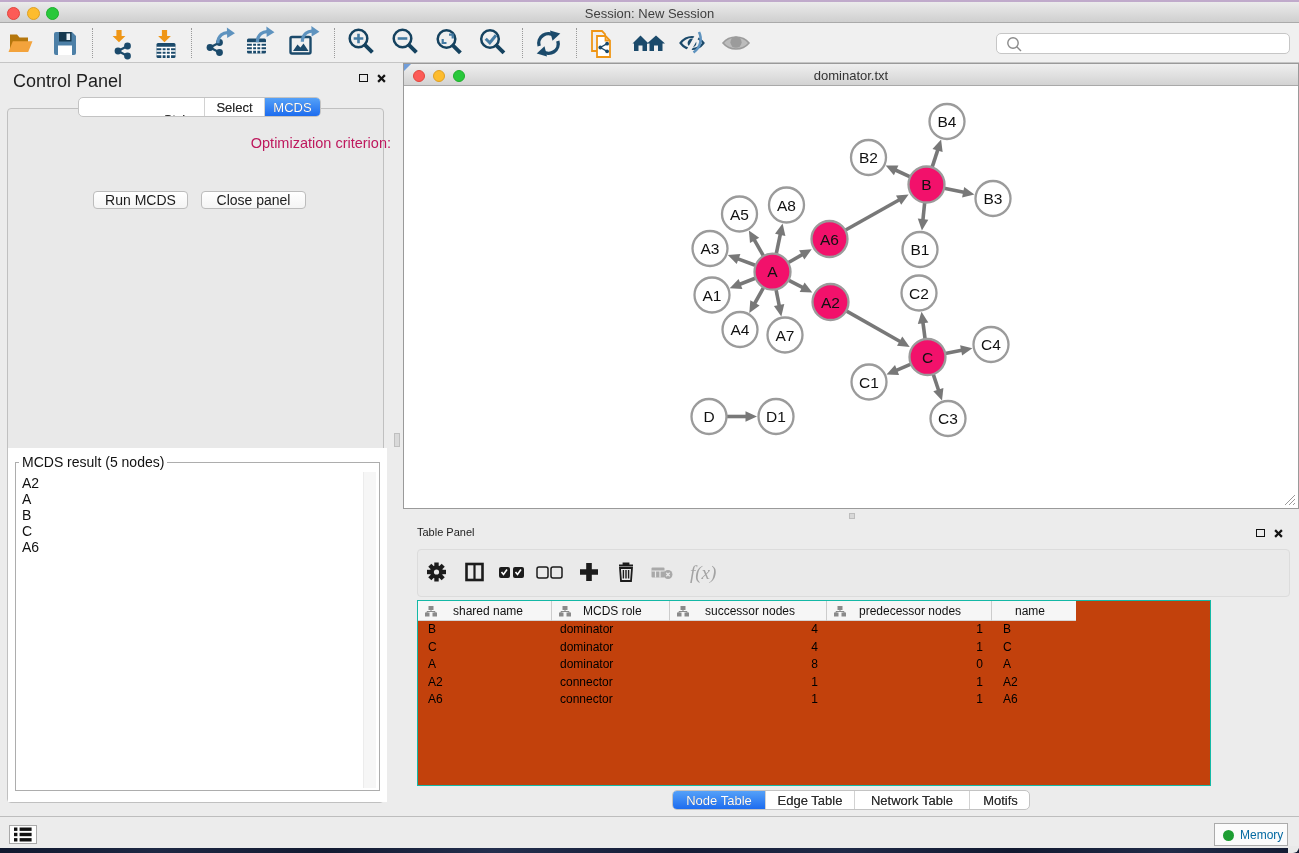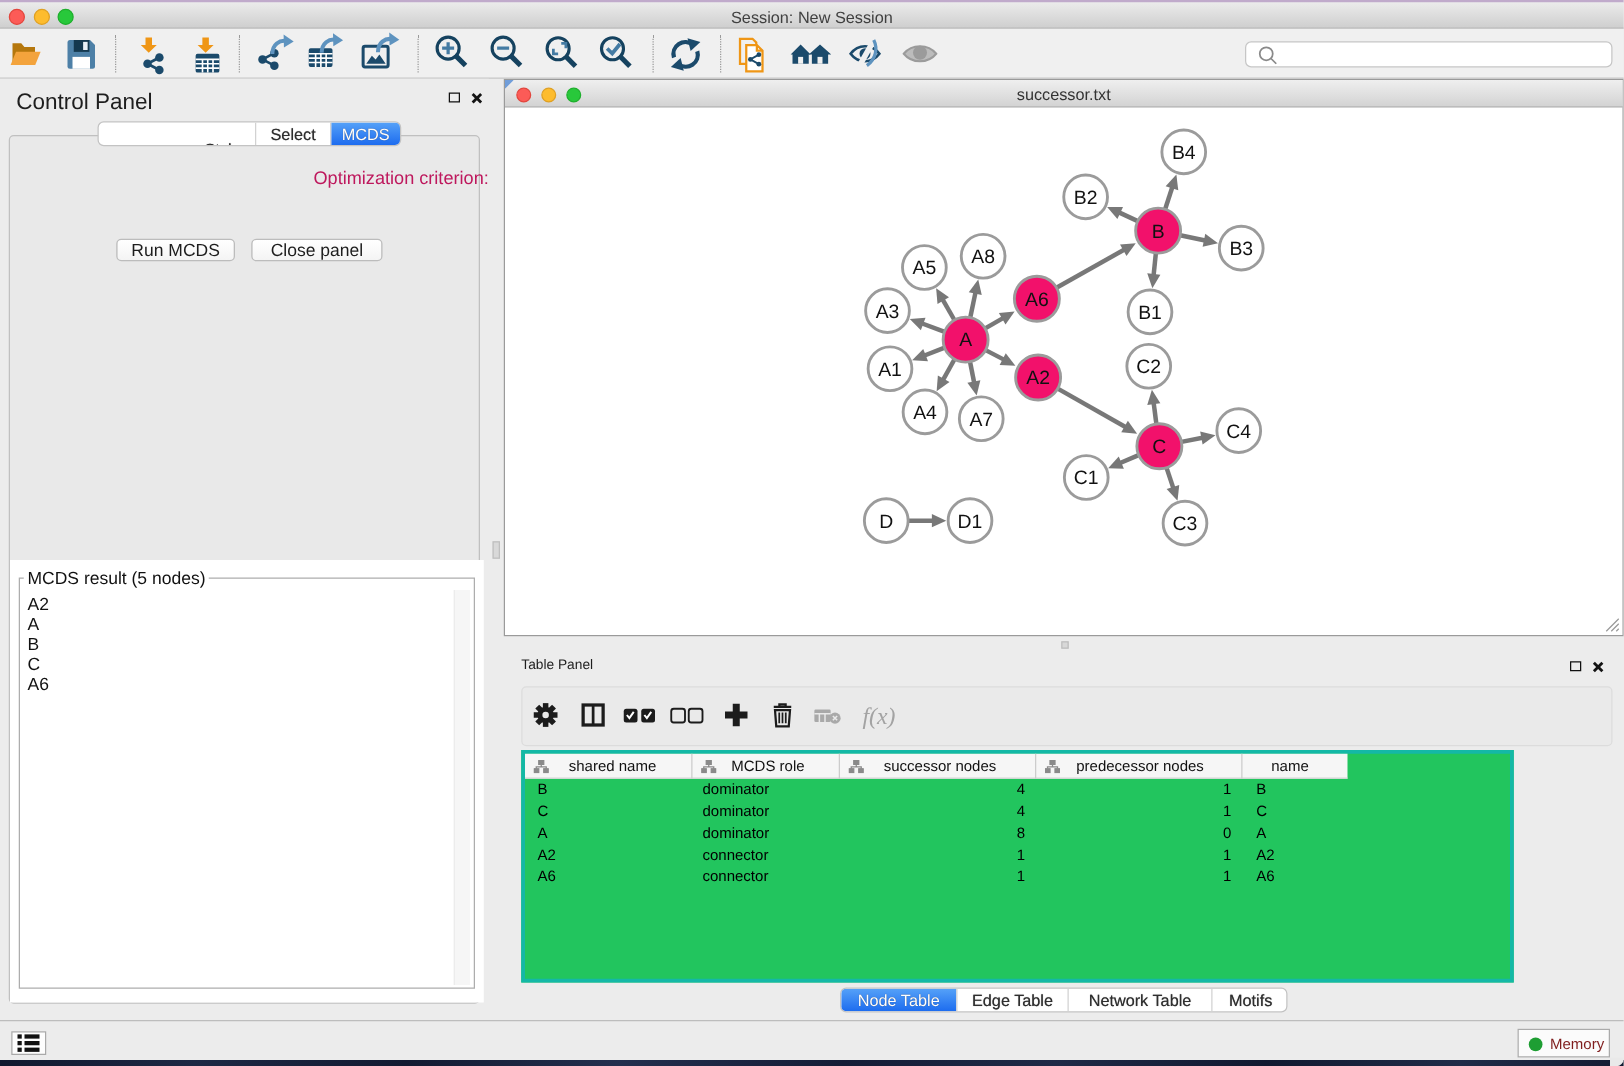--- a/index.html
+++ b/index.html
@@ -43,32 +43,32 @@
 .listitem { left:6px; font-size:14px; color:#111; }
 
 #netwin { left:403px; top:63px; width:896px; height:446px; border:1px solid #9a9a9a; background:#fff; }
 #nettitle { left:0; top:0; width:894px; height:22px; background:linear-gradient(#efefef,#d3d3d3); border-bottom:1px solid #a9a9a9; }
 #nettitle span.title { left:0; right:0; top:4px; text-align:center; font-size:13px; color:#333; }
 #nettitle .t { top:6px; } .tl2 { border-radius:50%; width:12px; height:12px; }
 
 #tp { left:403px; top:522px; width:896px; height:294px; }
 #tphead { left:14px; top:4px; font-size:11px; color:#1e1e1e; }
 #tptools { left:14px; top:27px; width:873px; height:48px; background:#eaeaea; border:1px solid #dcdcdc; border-radius:4px; }
-#tbl { left:14px; top:78px; width:794px; height:186px; background:#22c55e; border:3px solid #14b8a6; }
+#tbl { left:14px; top:78px; width:794px; height:186px; background:#c2410c; border:1px solid #14b8a6; }
 #thead { left:0; top:0; width:658px; height:20px; background:#f6f6f6; border-bottom:1px solid #d4d4d4; }
 #thead .hcell { top:0; height:20px; border-right:1px solid #cccccc; }
 #thead .hlabel { font-size:12px; color:#111; top:3px; }
 .trow { left:0; width:871px; height:17px; font-size:12px; color:#000; }
 .trow span { position:absolute; top:1px; }
 #tptabs { left:269px; top:268px; width:358px; }
 
 #status { left:0; top:816px; width:1299px; height:32px; background:#ececec; border-top:1px solid #bdbdbd; }
 #listbtn { left:9px; top:8px; width:28px; height:19px; background:#fdfdfd; border:1px solid #a9a9a9; }
 #membtn { left:1214px; top:6px; width:74px; height:23px; background:#fbfbfb; border:1px solid #ababab;
-  font-size:12px; color:#7f1d1d; }
+  font-size:12px; color:#0369a1; }
 #membtn .dot { left:8px; top:6px; width:11px; height:11px; background:#1e9e33; border-radius:50%; }
 #membtn span.lbl { left:25px; top:4px; }
 #darkstrip { left:0; top:848px; width:1299px; height:5px; background:linear-gradient(90deg,#10182e 0%,#1d2844 12%,#121a31 25%,#232f4e 38%,#141c36 52%,#1f2a47 65%,#111930 78%,#202b48 90%,#131b32 100%); }
 </style>
 </head>
 <body>
 <div id="topline" class="abs"></div>
 <div id="mactitle" class="abs">
   <div class="abs tl t" style="left:7px;background:#fc5b57;border:0.5px solid #e2463d;"></div>
   <div class="abs tl t" style="left:27px;background:#fdbc2e;border:0.5px solid #dfa023;"></div>
@@ -229,21 +229,21 @@
 </div>
 <div class="abs" style="left:394px;top:433px;width:6px;height:14px;background:#d9d9d9;border:1px solid #bfbfbf;"></div>
 <div id="netwin" class="abs">
   <svg class="abs" style="left:0;top:0;z-index:9;" width="7" height="7" viewBox="0 0 7 7">
       <path d="M0,0 L7,0 L0,7 Z" fill="#5b8fd6" opacity="0.85"></path>
     </svg>
   <div id="nettitle" class="abs">
     <div class="abs tl2 t" style="left:9px;background:#fc5b57;border:0.5px solid #e2463d;"></div>
     <div class="abs tl2 t" style="left:29px;background:#fdbc2e;border:0.5px solid #dfa023;"></div>
     <div class="abs tl2 t" style="left:49px;background:#28c83b;border:0.5px solid #1eaf2c;"></div>
-    <span class="abs title">successor.txt</span>
+    <span class="abs title">dominator.txt</span>
   </div>
   <div class="abs" id="graphwrap" style="left:0;top:22px;width:894px;height:422px;"><svg width="894" height="423" viewBox="0 0 894 423">
 <line x1="351.2" y1="192.3" x2="334.6" y2="198.8" stroke="#787878" stroke-width="3.6"></line>
 <polygon points="325.7,202.2 334.6,193.1 338.4,203.0" fill="#787878"></polygon>
 <line x1="351.2" y1="179.3" x2="332.7" y2="172.4" stroke="#787878" stroke-width="3.6"></line>
 <polygon points="323.8,169.1 336.4,168.1 332.7,178.1" fill="#787878"></polygon>
 <line x1="359.4" y1="201.8" x2="350.0" y2="218.7" stroke="#787878" stroke-width="3.6"></line>
 <polygon points="345.3,226.9 346.3,214.3 355.6,219.5" fill="#787878"></polygon>
 <line x1="359.3" y1="169.6" x2="349.6" y2="152.7" stroke="#787878" stroke-width="3.6"></line>
 <polygon points="344.9,144.5 355.2,151.8 346.0,157.1" fill="#787878"></polygon>

